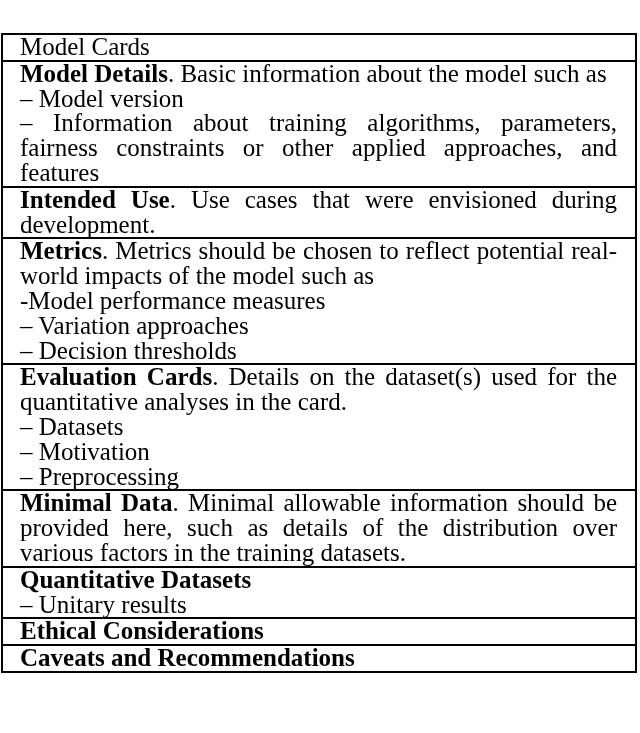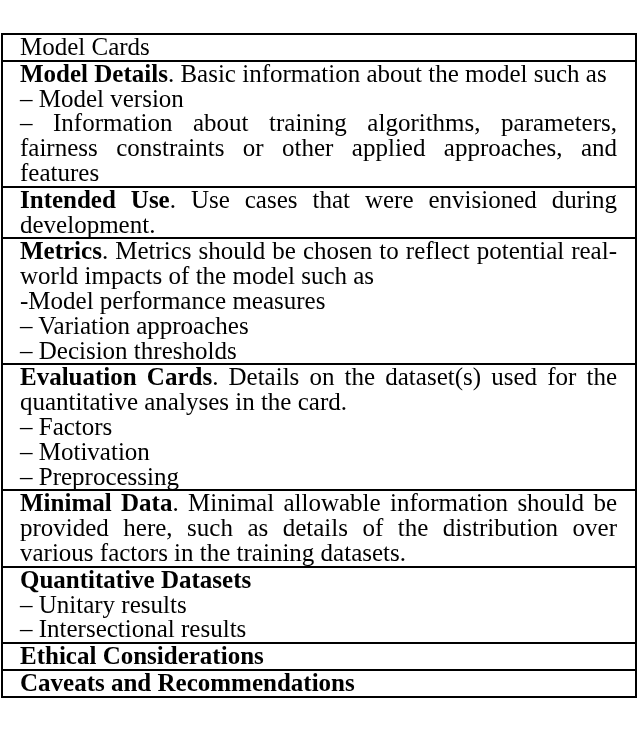--- a/index.html
+++ b/index.html
@@ -38,33 +38,32 @@
 
   <div class="row">
     <span><b>Metrics</b><span>. Metrics should be chosen to reflect potential real-world impacts of the model such as</span></span>
     <span class="bullet">-Model performance measures</span>
     <span class="bullet">– Variation approaches</span>
     <span class="bullet">– Decision thresholds</span>
   </div>
 
   <div class="row">
     <span><b>Evaluation Cards</b><span>. Details on the dataset(s) used for the quantitative analyses in the card.</span></span>
-    <span class="bullet">– Factors</span>
+    <span class="bullet">– Datasets</span>
     <span class="bullet">– Motivation</span>
     <span class="bullet">– Preprocessing</span>
   </div>
 
   <div class="row">
     <span><b>Minimal Data</b><span>. Minimal allowable information should be provided here, such as details of the distribution over various factors in the training datasets.</span></span>
   </div>
 
   <div class="row">
     <span><b>Quantitative Datasets</b></span>
     <span class="bullet">– Unitary results</span>
-    <span class="bullet">– Intersectional results</span>
   </div>
 
   <div class="row">
     <span><b>Ethical Considerations</b></span>
   </div>
 
   <div class="row">
     <span><b>Caveats and Recommendations</b></span>
   </div>
 </div>

